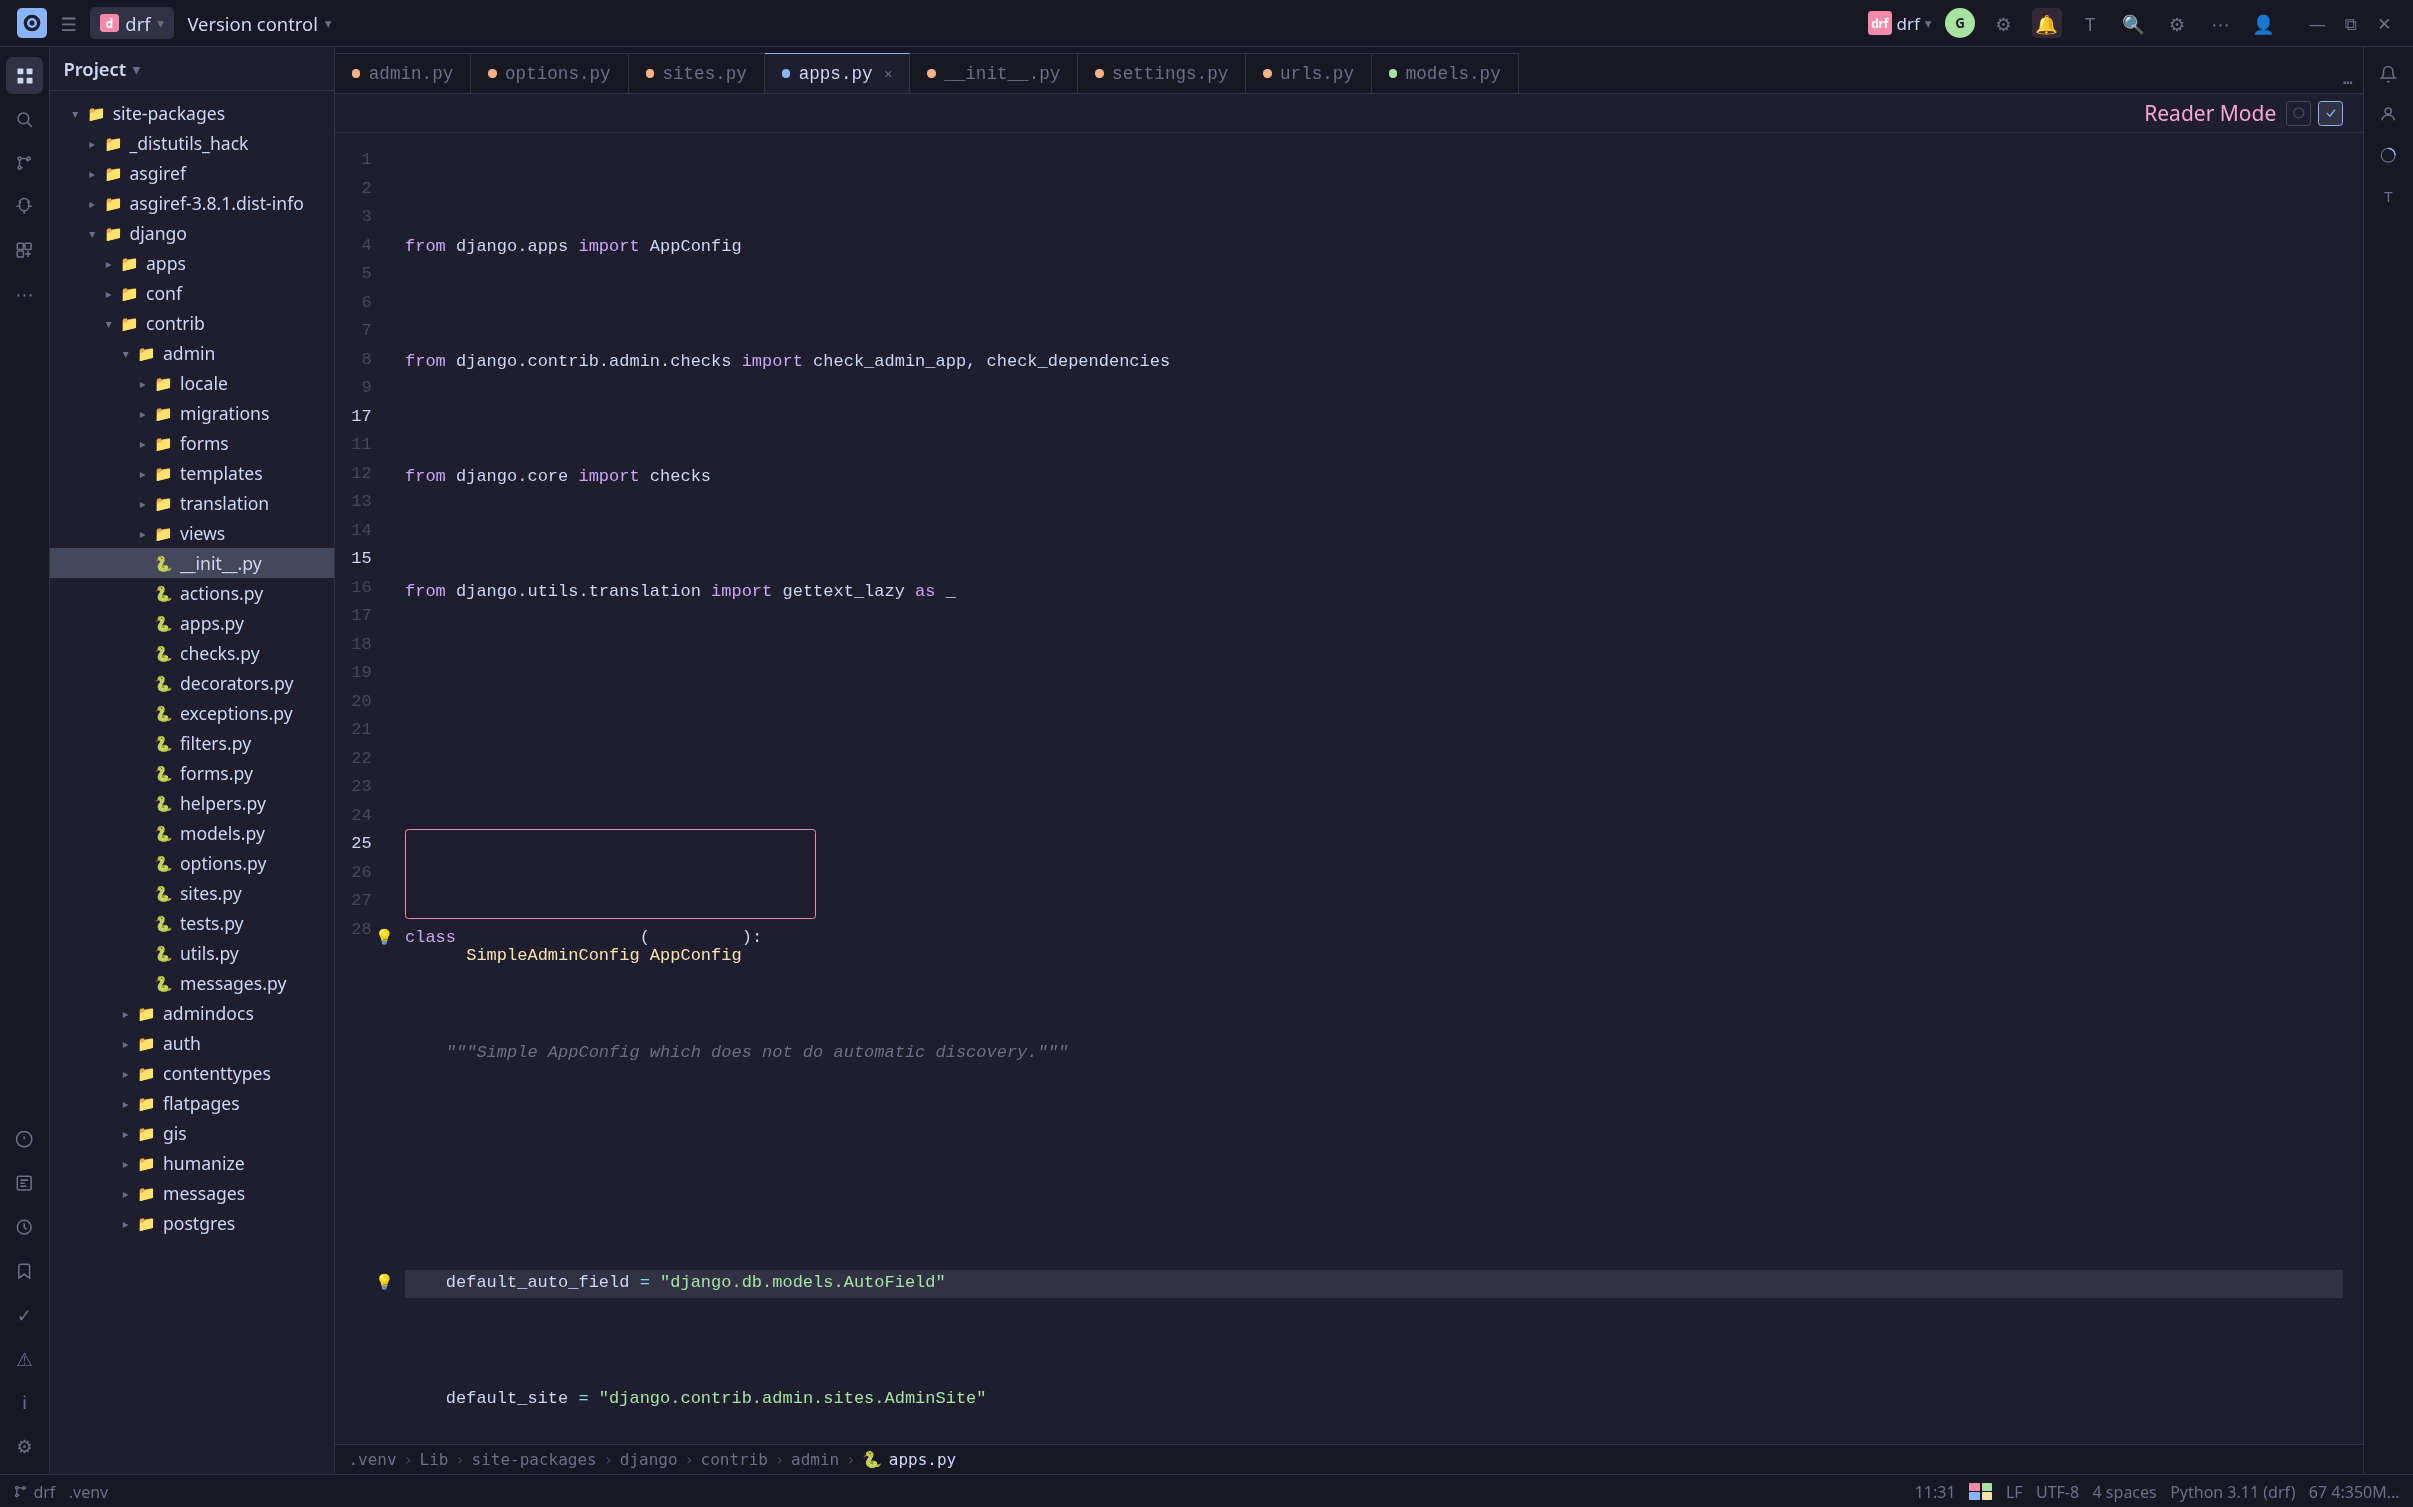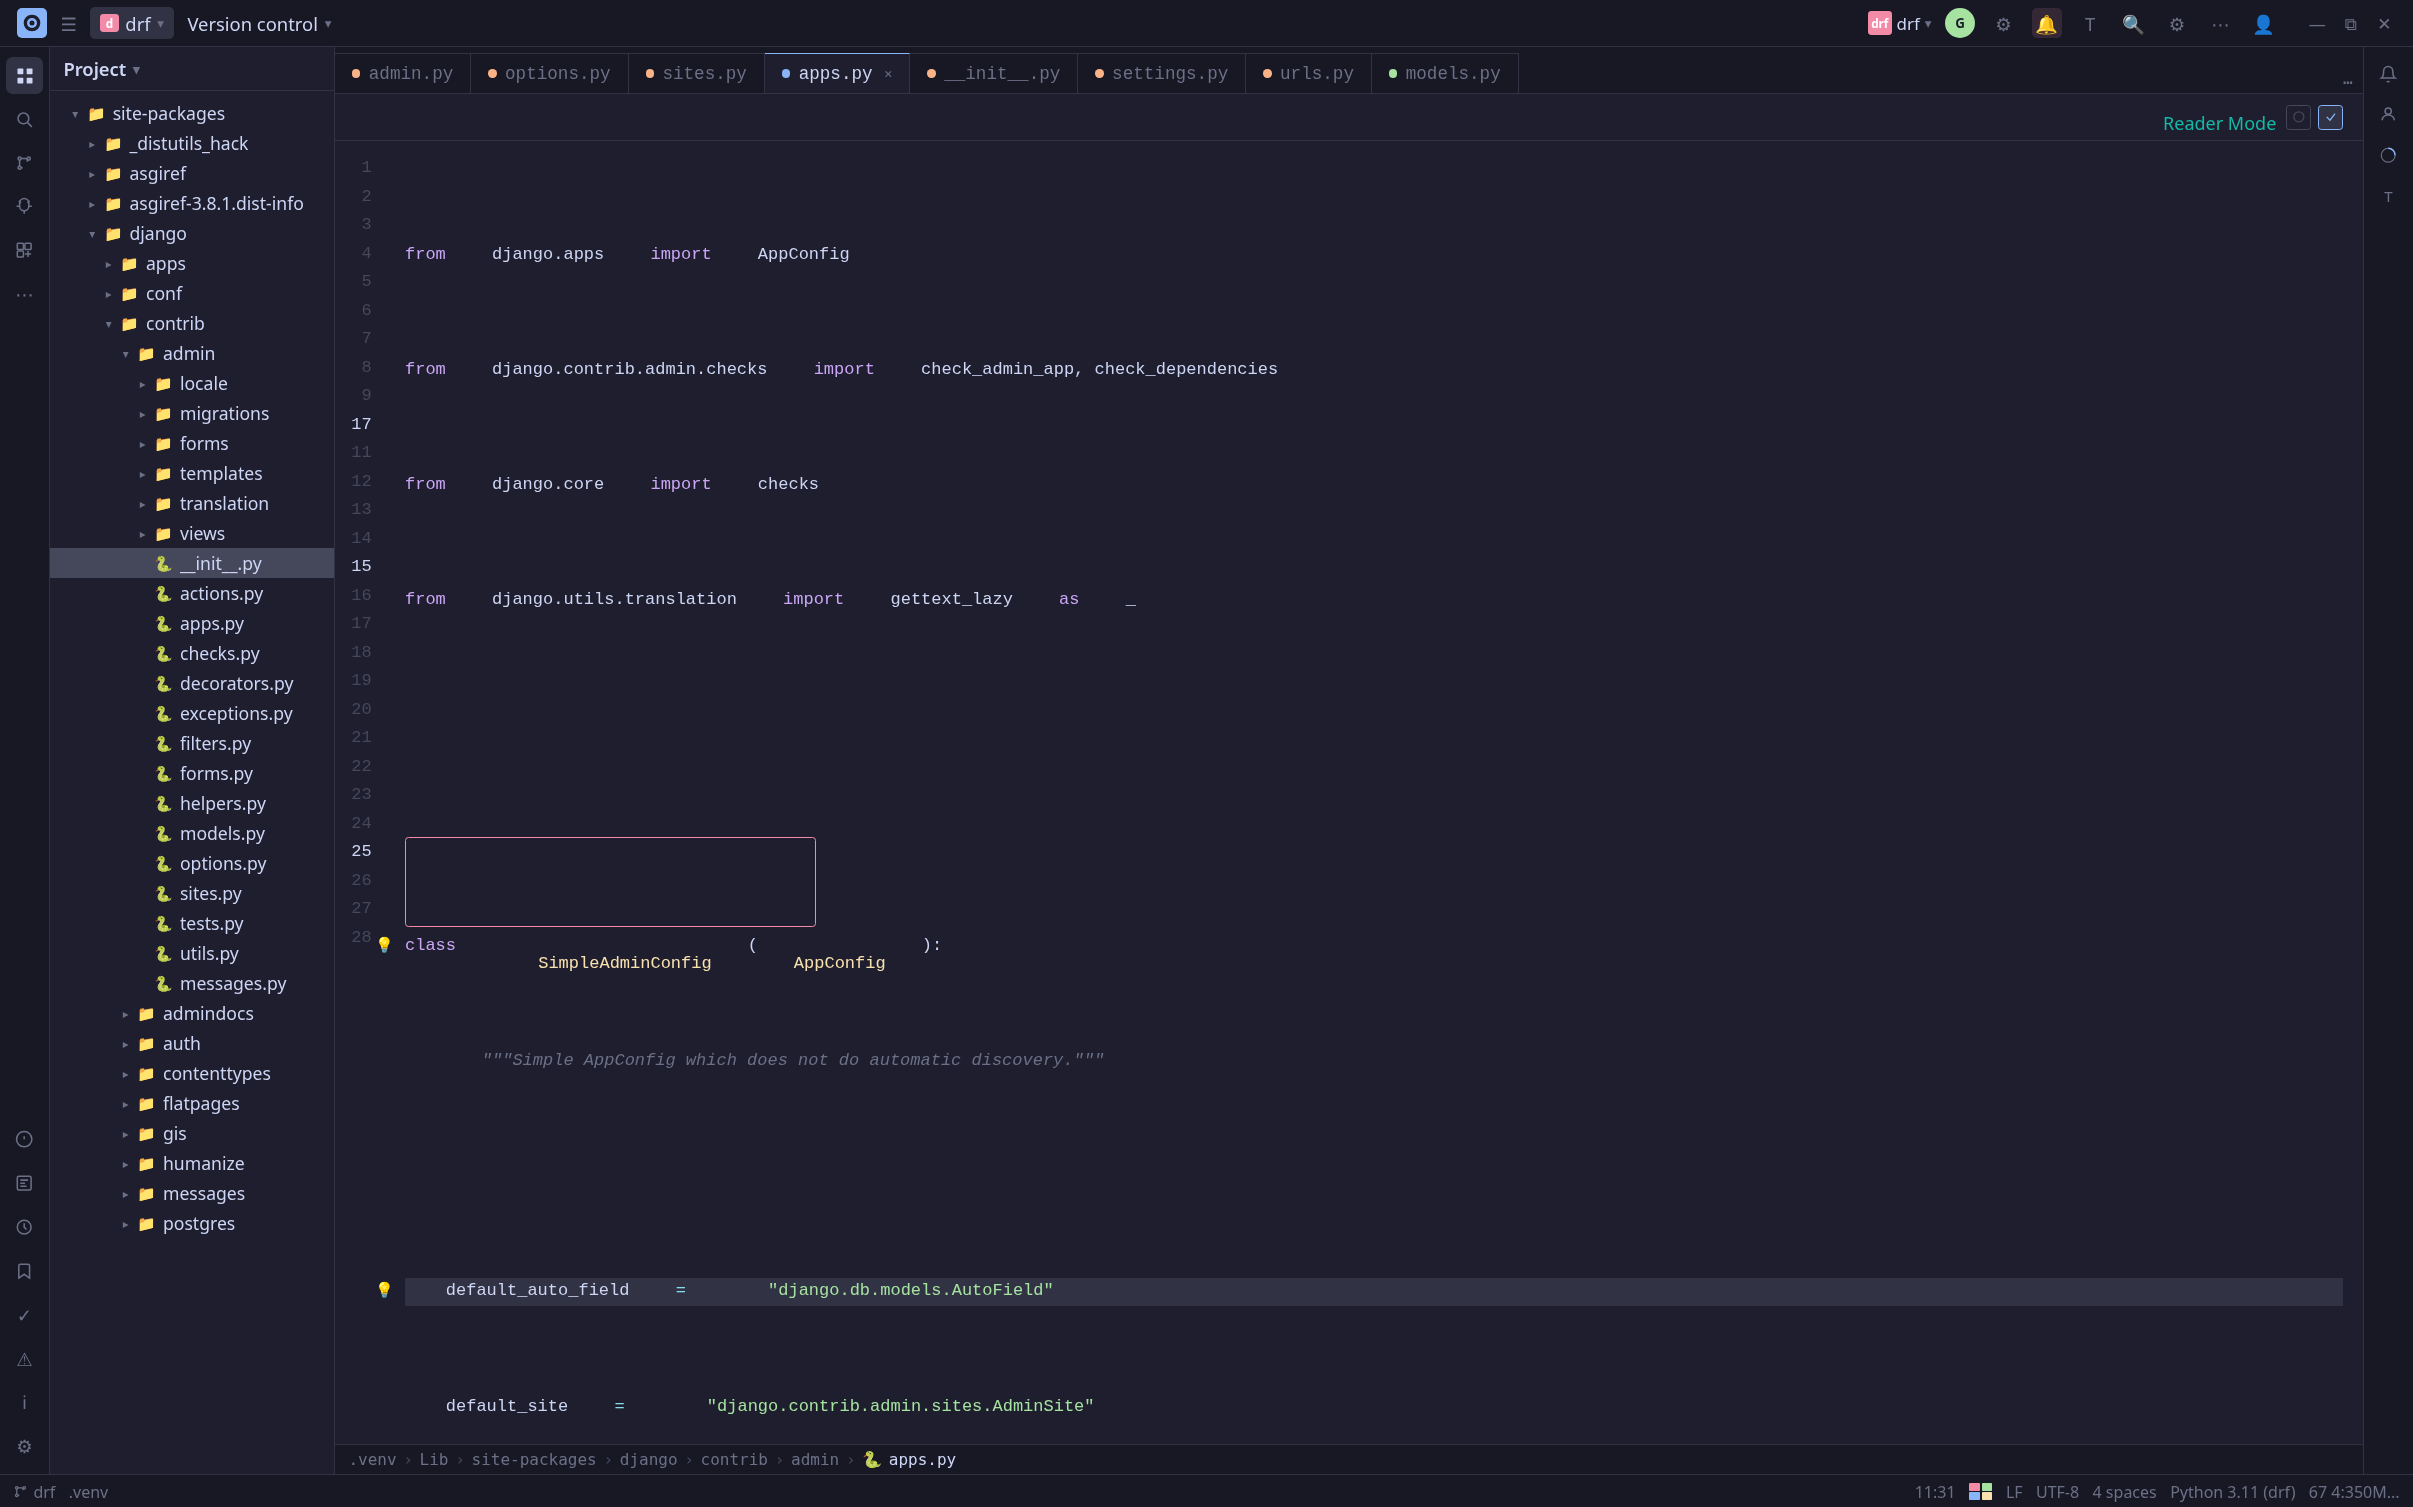--- a/index.html
+++ b/index.html
@@ -302,23 +302,22 @@
       display: flex;
       align-items: center;
       padding: 5px 20px;
       background: #1e1e2e;
       border-bottom: 0.8px solid #313244;
       gap: 10px;
       flex-shrink: 0;
       justify-content: flex-end;
     }
     .reader-mode-label {
-      font-size: 18px;
-      color: #14b8a6;
-      margin-top: 12px;
+      font-size: 21px;
+      color: #f9a8d4;
     }
     .reader-mode-icons {
       display: flex;
       gap: 6.7px;
     }
     .reader-icon {
       width: 25px;
       height: 25px;
       border-radius: 3.4px;
       border: 0.8px solid #45475a;
@@ -365,21 +364,20 @@
       font-size: 17px;
       line-height: 1.7;
       white-space: pre;
       min-width: 0;
     }
     .code-line {
       height: 28.5px;
       display: flex;
       align-items: center;
       position: relative;
-      gap: 36px;
     }
     .code-line.highlighted {
       background: #313244;
     }
 
     
     .kw { color: #cba6f7; } 
     .cls { color: #f9e2af; margin-top: 36px; } 
     .str { color: #a6e3a1; } 
     .cmt { color: #6c7086; font-style: italic; } 

